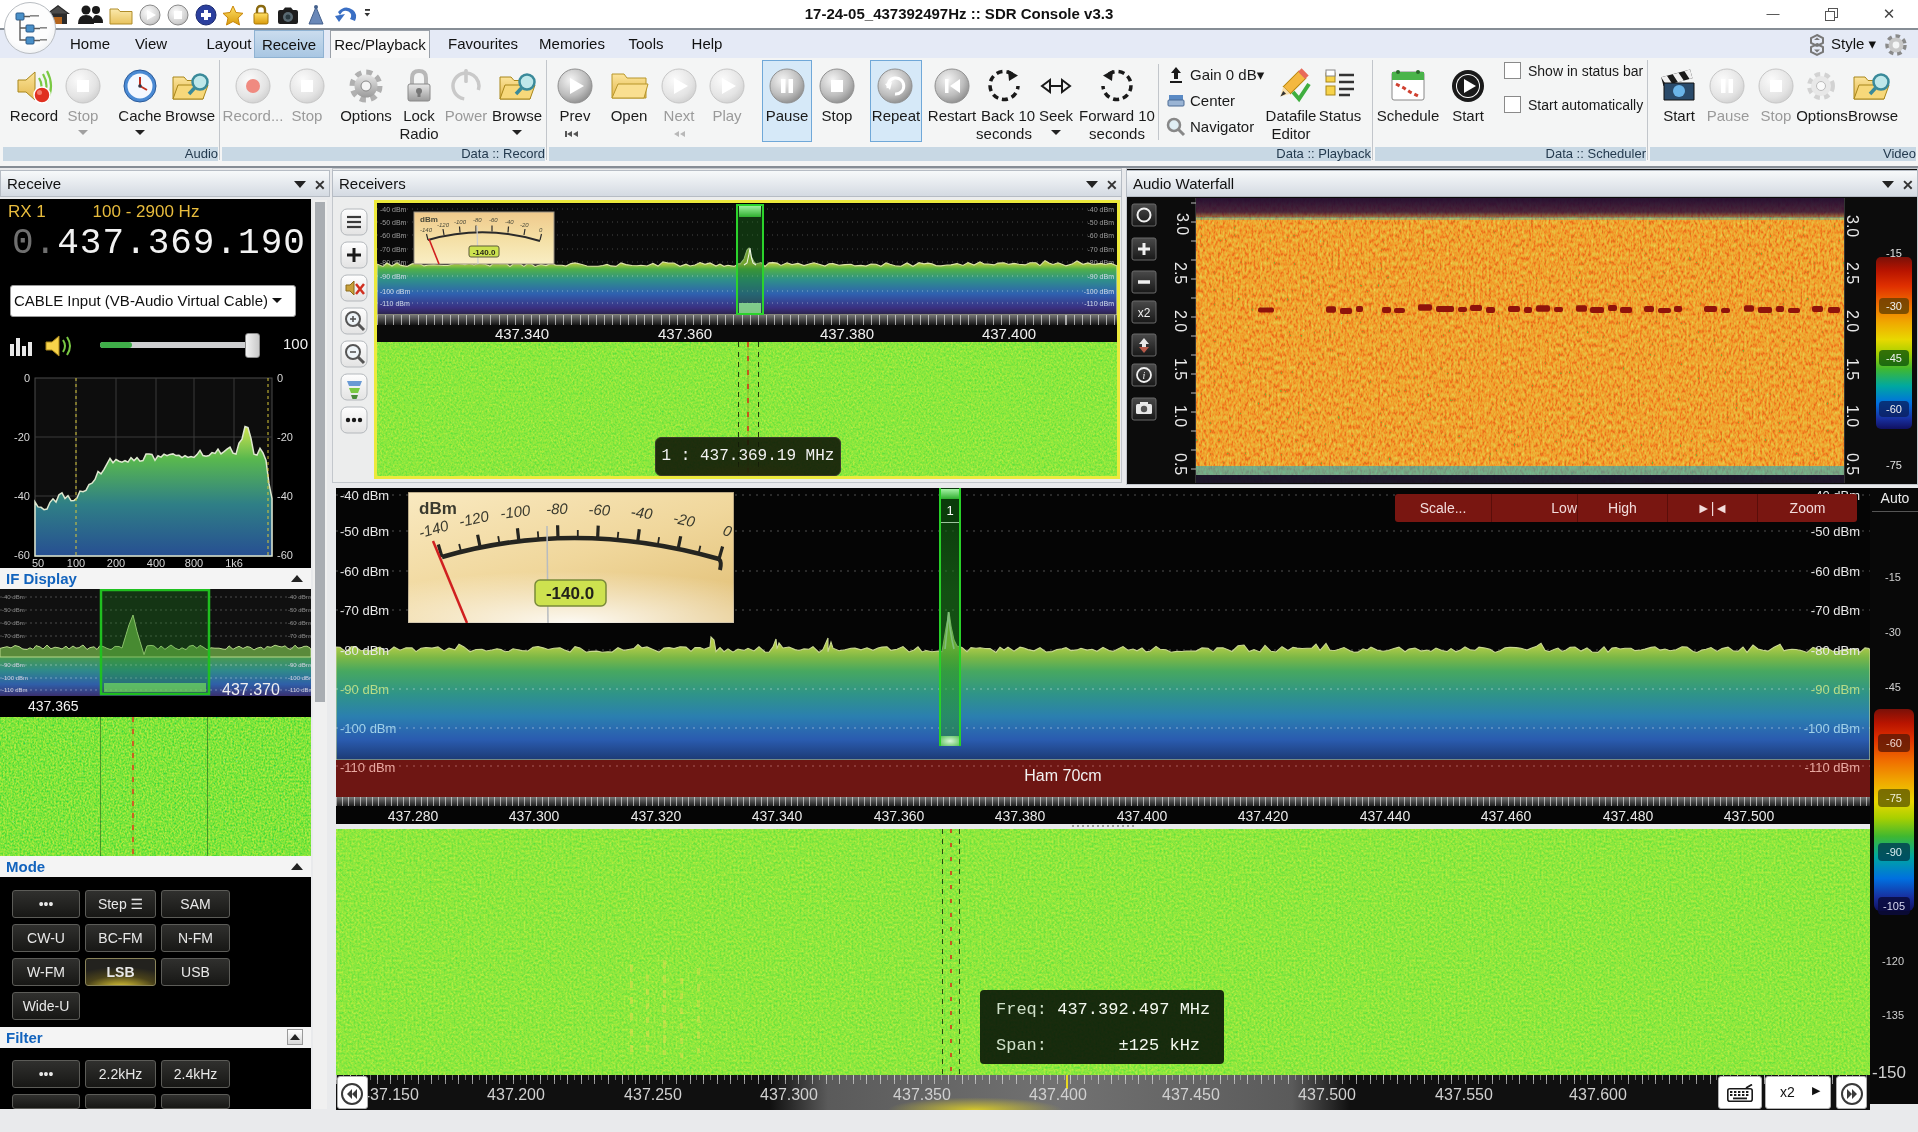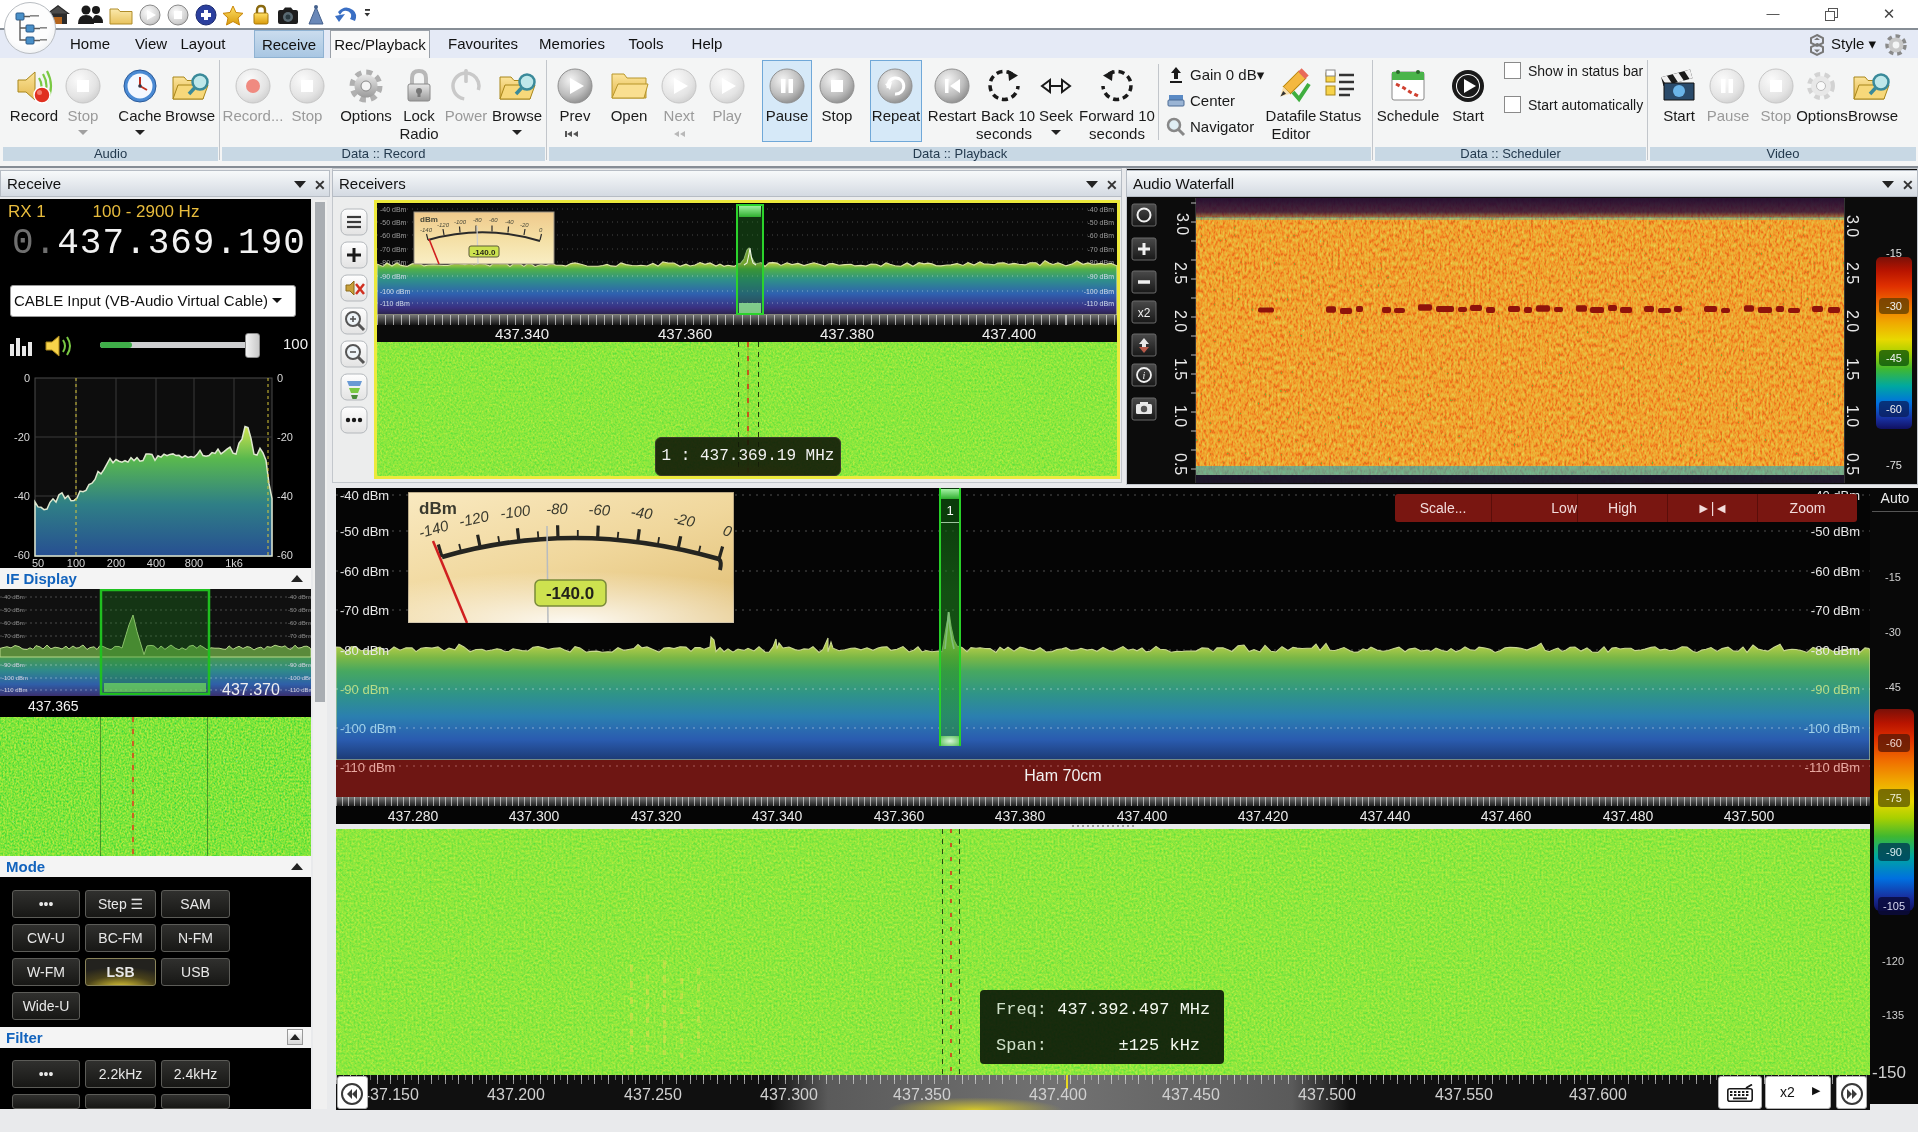--- a/index.html
+++ b/index.html
@@ -12,21 +12,21 @@
 #logo{position:absolute;left:4px;top:2px;width:52px;height:52px;border-radius:50%;background:radial-gradient(circle at 45% 40%,#fdfdfd 55%,#e9ecef 90%);border:1px solid #b9bdc2;z-index:30}
 
 .winbtn{position:absolute;top:0;height:28px;width:46px;color:#444;font-size:13px;text-align:center;line-height:28px}
 
 #tabrow{position:absolute;left:0;top:28px;width:1918px;height:30px;background:#e5eaf6;border-top:2px solid #868d95}
 .tab{position:absolute;top:30px;height:28px;line-height:27px;font-size:15px;color:#111;text-align:center}
 .tab.receive{background:linear-gradient(#cadcee,#a8c6e2);border:1px solid #8fb2d2}
 .tab.active{background:#f8f8f8;border:1px solid #9aa0a8;border-bottom:none}
 
 #ribbon{position:absolute;left:0;top:58px;width:1918px;height:110px;background:#f4f5f5;border-bottom:2px solid #868d95}
-.rgroup-label{position:absolute;top:147px;height:14px;background:#c8d8e4;font-size:13px;color:#243a4e;text-align:center;line-height:14px}
+.rgroup-label{position:absolute;top:147px;height:14px;background:#c8d8e4;font-size:13px;color:#243a4e;text-align:right;line-height:14px}
 .rsep{position:absolute;top:2px;height:100px;width:1px;background:#c2c6cb}
 .rbtn-label{position:absolute;font-size:15px;color:#1a1a1a;text-align:center;white-space:nowrap}
 .rbtn-label.dis{color:#9a9a9a}
 .hl{position:absolute;background:#d6e9f8;border:1px solid #70a8d8}
 .dropmark{position:absolute;width:0;height:0;border-left:5px solid transparent;border-right:5px solid transparent;border-top:5px solid #222}
 .dropmark.dis{border-top-color:#a0a0a0}
 
 #dock{position:absolute;left:0;top:168px;width:1918px;height:944px;background:#e9eaec}
 .ptitle{position:absolute;height:27px;background:linear-gradient(#f7f9fa,#d4dae2);border:1px solid #b6bcc4;font-size:15px;color:#111;line-height:25px;padding-left:6px}
 .pclose{position:absolute;color:#333;font-size:14px;font-weight:bold}
@@ -86,20 +86,21 @@
 </filter>
 <linearGradient id="mgrad" x1="0" y1="0" x2="0.7" y2="1">
           <stop offset="0" stop-color="rgba(255,252,240,0.5)"></stop>
           <stop offset="0.6" stop-color="rgba(250,235,190,0.15)"></stop>
           <stop offset="1" stop-color="rgba(200,160,90,0.25)"></stop>
         </linearGradient>
 </defs>
 </svg>
 
 <div id="titlebar"></div>
+<div id="apptitle">17-24-05_437392497Hz :: SDR Console v3.3</div>
 <div id="logo"></div>
 <div id="qicons">
 <svg class="abs" style="left:40px;top:2px" width="330" height="25" viewBox="0 0 330 25">
   <defs>
     <linearGradient id="qfold" x1="0" y1="0" x2="0" y2="1">
             <stop offset="0" stop-color="#fbe9ac"></stop>
             <stop offset="1" stop-color="#e8c35e"></stop>
           </linearGradient>
     <radialGradient id="qcirc" cx="0.4" cy="0.35" r="0.8">
             <stop offset="0" stop-color="#fdfdfd"></stop>
@@ -165,21 +166,21 @@
 <div class="winbtn" style="left:1750px">—</div>
 <svg class="abs" style="left:1825px;top:8px" width="13" height="13" viewBox="0 0 13 13">
       <rect x="3.5" y="0.5" width="9" height="9" fill="none" stroke="#555"></rect>
       <rect x="0.5" y="3.5" width="9" height="9" fill="#fff" stroke="#555"></rect>
     </svg>
 <div class="winbtn" style="left:1866px;font-size:15px">✕</div>
 
 <div id="tabrow"></div>
 <div class="tab" style="left:65px;width:50px">Home</div>
 <div class="tab" style="left:128px;width:46px">View</div>
-<div class="tab" style="left:174px;width:58px">Layout</div>
+<div class="tab" style="left:200px;width:58px">Layout</div>
 <div class="tab receive" style="left:254px;width:70px">Receive</div>
 <div class="tab active" style="left:330px;width:100px">Rec/Playback</div>
 <div class="tab" style="left:443px;width:80px">Favourites</div>
 <div class="tab" style="left:533px;width:78px">Memories</div>
 <div class="tab" style="left:622px;width:48px">Tools</div>
 <div class="tab" style="left:685px;width:44px">Help</div>
 <div class="tab" style="left:1831px;width:50px;text-align:left">Style&nbsp;▾</div>
 <svg class="abs" style="left:1806px;top:33px" width="22" height="24" viewBox="0 0 22 24">
       <path d="M11 2 L17 5 V10 L11 13 L5 10 V5 Z M11 11 L17 14 V19 L11 22 L5 19 V14 Z" fill="none" stroke="#777" stroke-width="2"></path>
       <path d="M8 7 L11 4.5 L14 7 Z" fill="#777"></path>

